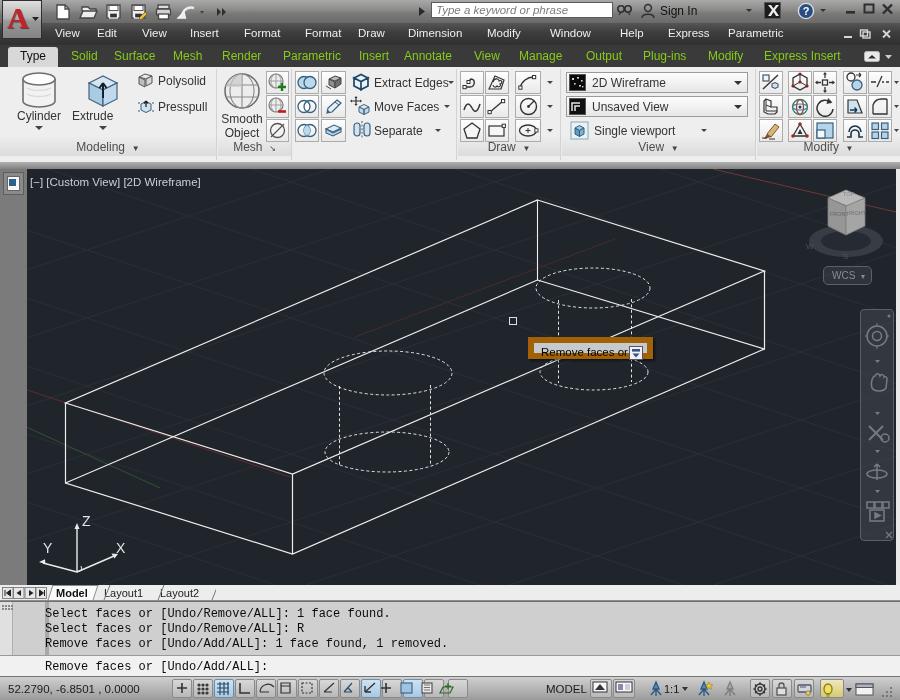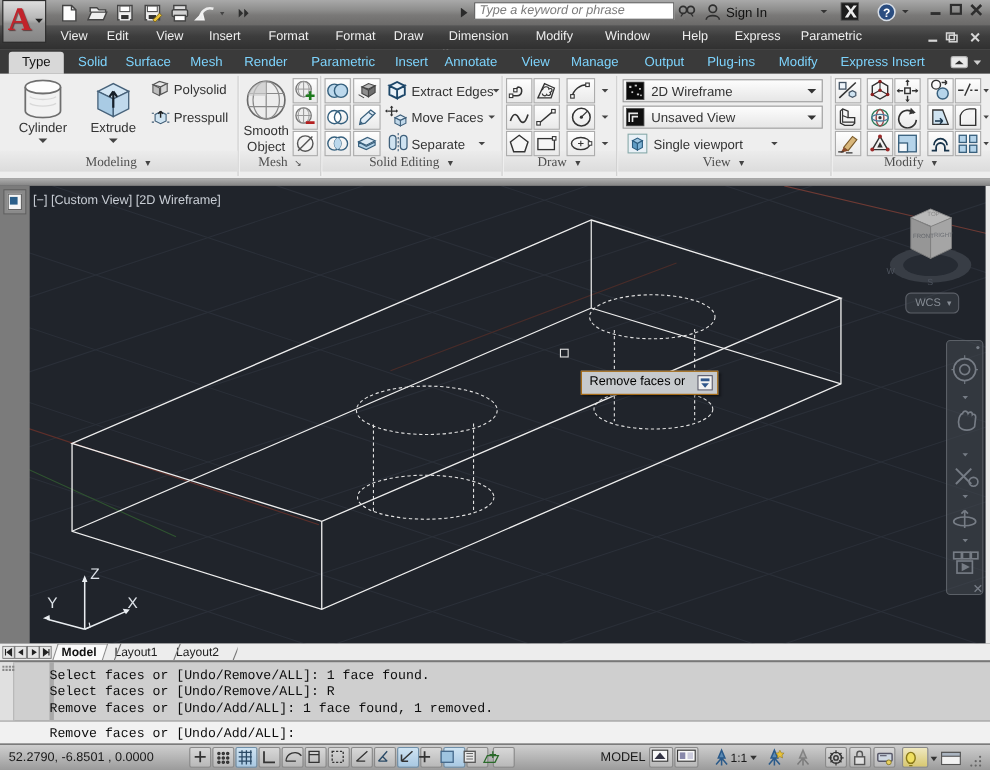--- a/index.html
+++ b/index.html
@@ -19,48 +19,48 @@
 #searchbox { position:absolute; left:431px; top:2px; width:182px; height:16px; background:#fff;
   border:1px solid #5a5a5a; color:#7c7c7c; font-style:italic; font-size:11.5px; padding:1px 4px; }
 .titleicon { position:absolute; top:2px; }
 #signin { position:absolute; left:660px; top:4px; color:#111; font-size:12px; }
 
 #menubar { position:absolute; left:0; top:23px; width:900px; height:22px;
   background:linear-gradient(#555,#3d3d3d 45%,#303030); }
 #menubar .m { position:absolute; top:4px; color:#eee; font-size:11.5px; }
 
 #tabrow { position:absolute; left:0; top:45px; width:900px; height:22px; background:#3a3a3a; }
-#tabrow .t { position:absolute; top:4px; color:#7dd3fc; font-size:12px; }
+#tabrow .t { position:absolute; top:4px; color:#84cc16; font-size:12px; }
 #tabhome { position:absolute; left:8px; top:2px; width:50px; height:20px; background:#d8d8d8;
   border-radius:3px 3px 0 0; color:#111; font-size:12px; text-align:center; padding-top:2px; }
 
 #ribbon { position:absolute; left:0; top:67px; width:900px; height:95px; background:#eee; }
 .ptitle { position:absolute; top:70px; height:19px; background:linear-gradient(#ececec,#dcdcdc);
-  color:#4e4e4e; font-size:12px; text-align:center; padding-top:3px;font-family:Liberation Serif, serif; }
+  color:#4e4e4e; font-size:12px; text-align:center; padding-top:3px; }
 .psep { position:absolute; top:2px; width:2px; height:91px;
   background:linear-gradient(90deg,#c6c6c6,#fafafa); }
 .rlabel { position:absolute; color:#333; font-size:12px; }
 .rbtn { position:absolute; background:linear-gradient(#fefefe,#e9e9e9); border:1px solid #acacac; }
 .combo { position:absolute; height:21px; background:linear-gradient(#fdfdfd,#e6e6e6);
   border:1px solid #9b9b9b; color:#222; font-size:12px; }
 .dn { color:#444; font-size:8px; }
 #ribbonstrip { position:absolute; left:0; top:162px; width:900px; height:7px;
   background:linear-gradient(#b0b0b0,#828282); }
 
 #main { position:absolute; left:0; top:169px; width:900px; height:416px; background:#20242b; }
 #gutter { position:absolute; left:0; top:0; width:27px; height:416px; background:#7b7b7b; }
 #gutbtn { position:absolute; left:3px; top:3px; width:21px; height:23px; background:#8a8a8a;
   border:1px solid #5e5e5e; }
 #gutbtn .card { position:absolute; left:3px; top:3px; width:13px; height:15px; background:#f6f6f6; border:1px solid #666; }
 #gutbtn .blu { position:absolute; left:5px; top:6px; width:7px; height:7px; background:#2c5f8a; }
 #rightedge { position:absolute; right:0px; top:0; width:4px; height:416px; background:#e9e9e9; }
 #vplabel { position:absolute; left:30px; top:7px; color:#c9ced5; font-size:11.5px; }
 #pickbox { position:absolute; left:509px; top:148px; width:8px; height:8px; border:1px solid #dfdfdf; }
 #tooltip { position:absolute; left:528px; top:168px; width:125px; height:22px; background:#c7cacd;
-  border:1px solid #a16207; box-shadow:2px 2px 2px rgba(0,0,0,0.45); font-size:11.5px; color:#000;
+  border:6px solid #a16207; box-shadow:2px 2px 2px rgba(0,0,0,0.45); font-size:11.5px; color:#000;
   padding:3px 0 0 7px; }
 #ttbtn { position:absolute; right:4px; top:3px; width:14px; height:14px; background:#f2f2f2;
   border:1px solid #556; }
 #ttbtn svg { display:block; margin:0 auto; }
 #wcsbtn { position:absolute; left:823px; top:97px; width:49px; height:19px; border:1px solid #5c6068;
   border-radius:5px; background:rgba(82,88,96,0.3); color:#878d95; font-size:10px; padding:3px 0 0 8px; }
 #navbar { position:absolute; left:860px; top:140px; width:34px; height:232px;
   background:rgba(68,73,80,0.55); border:1px solid #5b6067; border-radius:4px; }
 
 #layoutbar { position:absolute; left:0; top:585px; width:900px; height:16px; background:#ededed;
@@ -203,41 +203,40 @@
 <div id="ribbon">
 
 <div class="psep" style="left:216px"></div>
 <div class="psep" style="left:291px"></div>
 <div class="psep" style="left:456px"></div>
 <div class="psep" style="left:560px"></div>
 <div class="psep" style="left:755px"></div>
 
 <div class="ptitle" style="left:0;width:216px">Modeling&nbsp;&nbsp;<span class="dn">▼</span></div>
 <div class="ptitle" style="left:218px;width:73px">Mesh&nbsp;&nbsp;<span class="dn">↘</span></div>
-<div class="ptitle" style="left:293px;width:163px">Solid Editing&nbsp;&nbsp;<span class="dn">▼</span></div>
 <div class="ptitle" style="left:458px;width:102px">Draw&nbsp;&nbsp;<span class="dn">▼</span></div>
 <div class="ptitle" style="left:562px;width:193px">View&nbsp;&nbsp;<span class="dn">▼</span></div>
 <div class="ptitle" style="left:757px;width:143px">Modify&nbsp;&nbsp;<span class="dn">▼</span></div>
 
 <svg class="abs" style="left:20px;top:5px" width="38" height="36" viewBox="0 0 38 36">
   <path d="M3 7 v22 a16 6 0 0 0 32 0 v-22" fill="#f2f2f2" stroke="#6e6e6e" stroke-width="1.6"></path>
   <ellipse cx="19" cy="7" rx="16" ry="6" fill="#fdfdfd" stroke="#6e6e6e" stroke-width="1.6"></ellipse>
   <path d="M7 16 a14 5 0 0 0 24 0 M7 22 a14 5 0 0 0 24 0" fill="none" stroke="#d8d8d8" stroke-width="1.2"></path>
 </svg>
 <div class="rlabel" style="left:8px;top:42px;width:62px;text-align:center">Cylinder</div>
 <svg class="abs" style="left:34px;top:58px" width="10" height="6">
         <path d="M1 1 l4 4 4 -4 z" fill="#444"></path>
       </svg>
 <svg class="abs" style="left:84px;top:6px" width="36" height="34" viewBox="0 0 36 34">
   <path d="M5 10 L19 3 L33 10 L19 17 Z" fill="#d3e6f4" stroke="#47627a" stroke-width="1.2"></path>
   <path d="M5 10 v16 l14 7 v-16 z" fill="#a9cbe4" stroke="#47627a" stroke-width="1.2"></path>
   <path d="M33 10 v16 l-14 7 v-16 z" fill="#c0d9ec" stroke="#47627a" stroke-width="1.2"></path>
   <path d="M19 25 v-15 m0 0 l-3.5 5 m3.5 -5 l3.5 5" stroke="#16202a" stroke-width="2" fill="none"></path>
 </svg>
-<div class="rlabel" style="left:72px;top:42px;width:62px;text-align:center">Extrude</div>
+<div class="rlabel" style="left:72px;top:42px;width:62px;text-align:left">Extrude</div>
 <svg class="abs" style="left:98px;top:58px" width="10" height="6">
         <path d="M1 1 l4 4 4 -4 z" fill="#444"></path>
       </svg>
 <svg class="abs" style="left:137px;top:6px" width="18" height="15" viewBox="0 0 18 15">
   <path d="M2 4 l6 -3 7 2 -6 3 z" fill="#e8e8e8" stroke="#555" stroke-width="1"></path>
   <path d="M2 4 v7 l6 3 v-7 z" fill="#bdbdbd" stroke="#555" stroke-width="1"></path>
   <path d="M15 3 v7 l-6 3 v-7 z" fill="#d6d6d6" stroke="#555" stroke-width="1"></path>
 </svg>
 <div class="rlabel" style="left:158px;top:7px">Polysolid</div>
 <svg class="abs" style="left:137px;top:31px" width="18" height="16" viewBox="0 0 18 16">

